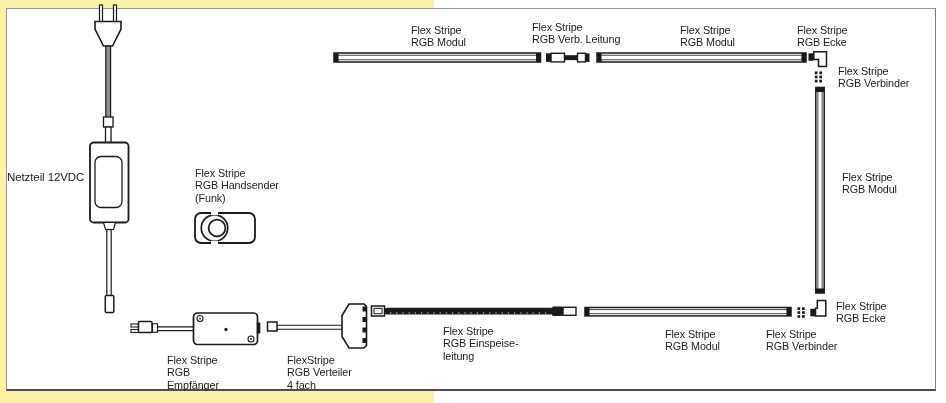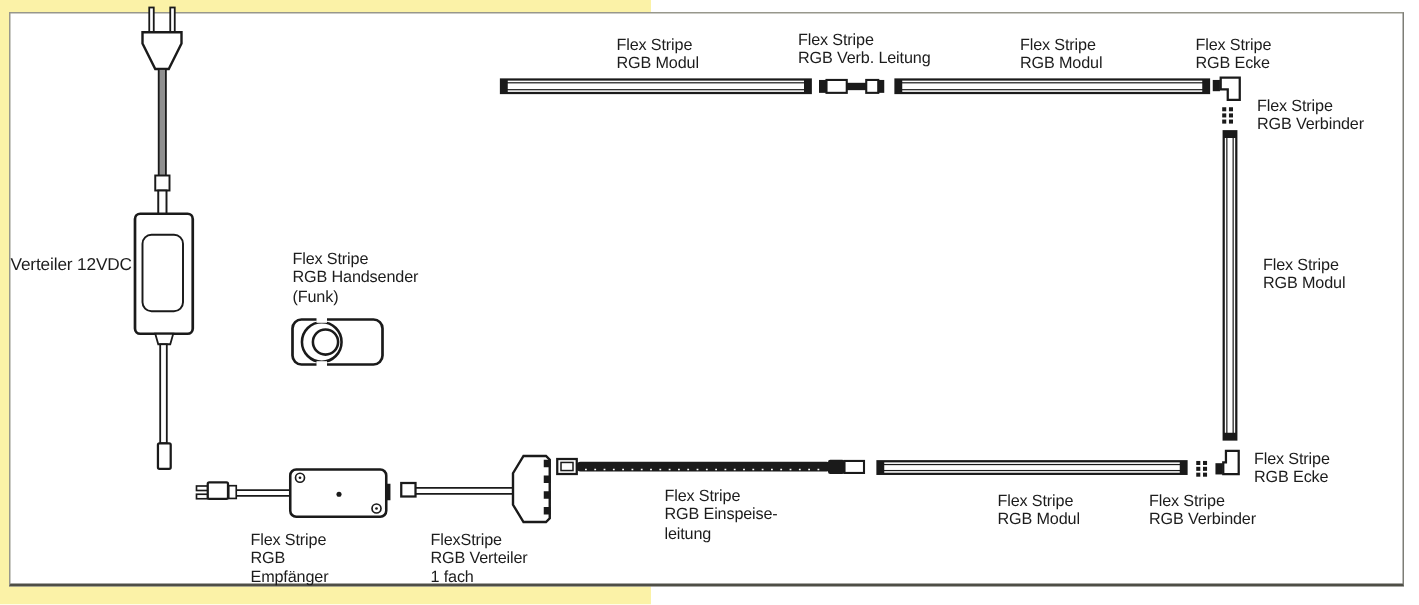--- a/index.html
+++ b/index.html
@@ -158,21 +158,21 @@
   </g>
 
   <g>
     <rect x="585" y="307.5" width="206" height="8.4" fill="#fff" stroke-width="1.5"></rect>
     <rect x="587.2" y="309.7" width="201.6" height="4" stroke-width="0.8"></rect>
     <rect x="585" y="307.5" width="4.5" height="8.4" fill="#1a1a1a" stroke="none"></rect>
     <rect x="786.5" y="307.5" width="4.5" height="8.4" fill="#1a1a1a" stroke="none"></rect>
   </g>
 </svg>
 
-<div class="lbl lbl-netzteil" style="left:7px;top:171px">Verteiler 12VDC</div>
+<div class="lbl lbl-netzteil" style="left:7px;top:171px">Netzteil 12VDC</div>
 <div class="lbl" style="left:195px;top:167px">Flex Stripe
 RGB Handsender
 (Funk)</div>
 <div class="lbl" style="left:411px;top:24px">Flex Stripe
 RGB Modul</div>
 <div class="lbl" style="left:532px;top:21px">Flex Stripe
 RGB Verb. Leitung</div>
 <div class="lbl" style="left:680px;top:24px">Flex Stripe
 RGB Modul</div>
 <div class="lbl" style="left:797px;top:24px">Flex Stripe
@@ -188,13 +188,13 @@
 <div class="lbl" style="left:665px;top:328px">Flex Stripe
 RGB Modul</div>
 <div class="lbl" style="left:443px;top:325px">Flex Stripe
 RGB Einspeise-
 leitung</div>
 <div class="lbl" style="left:167px;top:354px">Flex Stripe
 RGB
 Empfänger</div>
 <div class="lbl" style="left:287px;top:354px">FlexStripe
 RGB Verteiler
-1 fach</div>
+4 fach</div>
 
 </body></html>

